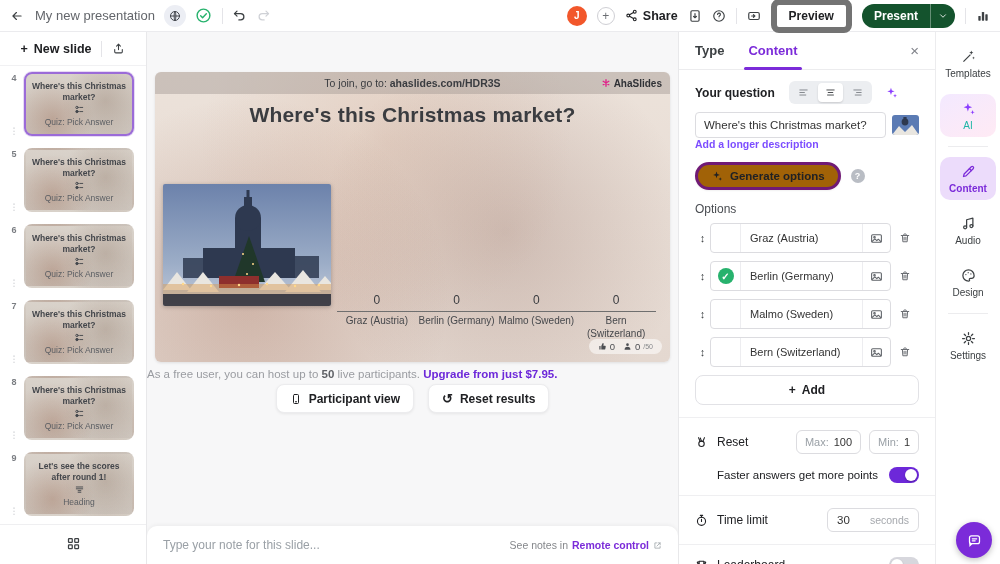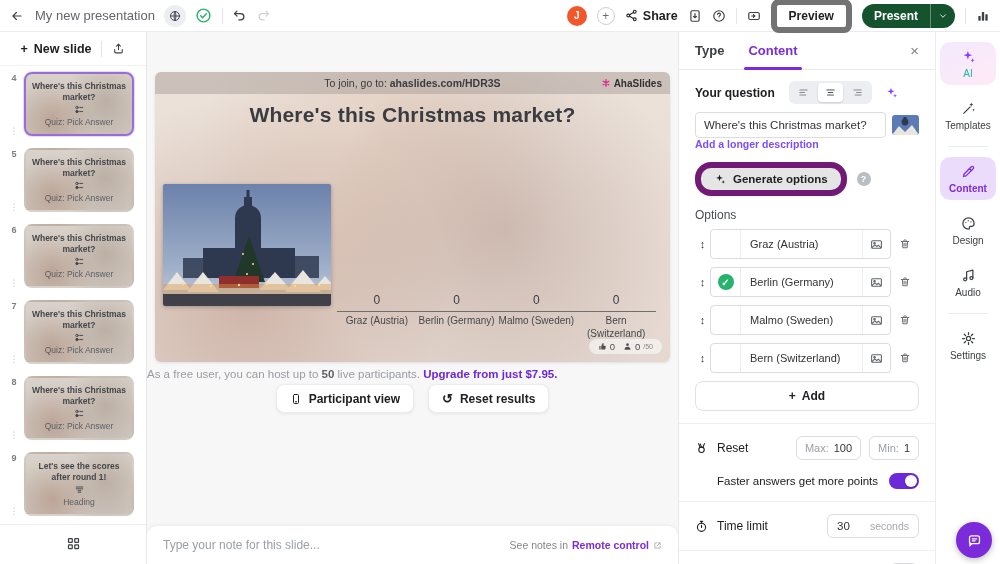--- a/index.html
+++ b/index.html
@@ -125,21 +125,21 @@
                display:flex; align-items:center; justify-content:center; font-size:11px; cursor:pointer; }
   .align-btn.active { background:#fff; box-shadow:0 1px 2px rgba(0,0,0,.15); color:#3c4043; }
   .q-sparkle { margin-left:13px; font-size:13px; color:#8b3dff; cursor:pointer; }
   .q-input-row { margin-top:8px; display:flex; align-items:center; }
   .q-input { flex:1; border:1px solid #dcdce0; border-radius:4px; padding:6px 8px; font-size:11.5px; color:#333;
              font-family:"Liberation Sans", sans-serif; outline:none; }
   .q-thumb { width:27px; height:20px; margin-left:6px; border-radius:3px; overflow:hidden; flex:none; cursor:pointer; }
   .q-thumb svg { width:100%; height:100%; display:block; }
   .add-desc { margin-top:0; font-size:10.5px; font-weight:bold; color:#7c4dff; cursor:pointer; }
   .gen-row { margin-top:12px; display:flex; align-items:center; gap:10px; }
-  .gen-btn { background:#e5e5e5; border:6px solid #701a75; border-radius:16px; box-shadow:0 1px 2px rgba(0,0,0,.06);
+  .gen-btn { background:#a16207; border:3px solid #701a75; border-radius:16px; box-shadow:0 1px 2px rgba(0,0,0,.06);
       padding:5px 13px; font-size:11.5px; font-weight:bold; color:#202124; display:flex; align-items:center; gap:7px; cursor:pointer; }
   .gen-btn .icon { font-size:12px; }
   .help-dot { width:14px; height:14px; border-radius:50%; background:#b9bdc4; color:#fff; font-size:9px; font-weight:bold;
               display:flex; align-items:center; justify-content:center; }
   .options-label { margin-top:12px; font-size:12px; color:#4a4d52; }
   .opt-list { margin-top:7px; }
   .opt-row { display:flex; align-items:center; margin-bottom:8px; }
   .opt-handle { width:15px; font-size:11px; color:#3c4043; cursor:grab; text-align:center; }
   .opt-box { flex:1; height:30px; border:1px solid #dcdce0; border-radius:4px; display:flex; align-items:stretch; overflow:hidden; background:#fff; }
   .opt-check { width:30px; border-right:1px solid #ededf0; display:flex; align-items:center; justify-content:center; cursor:pointer; }
@@ -800,68 +800,68 @@
           </span>
         <span class="setting-label">Leaderboard</span>
         <span class="toggle" id="leaderboard-toggle">
             <span class="knob"></span>
           </span>
       </div>
     </div>
   </aside>
 
   <aside class="tools" id="tools-sidebar">
+      <div class="tool-item  ">
+    <span class="icon">
+          <svg viewBox="0 0 24 24" fill="currentColor">
+            <path d="M4.6 20.8l-1.4-1.4L14.4 8.2l1.4 1.4z"></path>
+            <path d="M16.5 2.5l.9 2.4 2.4.9-2.4.9-.9 2.4-.9-2.4-2.4-.9 2.4-.9zM20 12l.6 1.7 1.7.6-1.7.6-.6 1.7-.6-1.7-1.7-.6 1.7-.6z"></path>
+          </svg>
+        </span>
+    <span class="tool-label">Templates</span>
+  </div>
       <div class="tool-item ai ">
     <span class="icon">
           <svg viewBox="0 0 24 24" fill="currentColor">
             <path d="M11 3l1.7 5.1L17.8 9.8l-5.1 1.7L11 16.6l-1.7-5.1L4.2 9.8l5.1-1.7z"></path>
             <path d="M18.5 14.5l.9 2.6 2.6.9-2.6.9-.9 2.6-.9-2.6-2.6-.9 2.6-.9z"></path>
           </svg>
         </span>
     <span class="tool-label">AI</span>
-  </div>
-      <div class="tool-item  ">
-    <span class="icon">
-          <svg viewBox="0 0 24 24" fill="currentColor">
-            <path d="M4.6 20.8l-1.4-1.4L14.4 8.2l1.4 1.4z"></path>
-            <path d="M16.5 2.5l.9 2.4 2.4.9-2.4.9-.9 2.4-.9-2.4-2.4-.9 2.4-.9zM20 12l.6 1.7 1.7.6-1.7.6-.6 1.7-.6-1.7-1.7-.6 1.7-.6z"></path>
-          </svg>
-        </span>
-    <span class="tool-label">Templates</span>
   </div>
       <div class="tool-div"></div>
       <div class="tool-item  active">
     <span class="icon">
           <svg viewBox="0 0 24 24" fill="none" stroke="currentColor" stroke-width="2" stroke-linecap="round" stroke-linejoin="round">
             <path d="M4 20l1-4L16.5 4.5a2.12 2.12 0 0 1 3 3L8 19l-4 1z"></path>
             <path d="M13.5 7.5l3 3"></path>
           </svg>
         </span>
     <span class="tool-label">Content</span>
+  </div>
+      <div class="tool-item  ">
+    <span class="icon">
+          <svg viewBox="0 0 24 24" fill="none" stroke="currentColor" stroke-width="2" stroke-linecap="round" stroke-linejoin="round">
+            <path d="M9 18V6l10-2.5V16"></path>
+            <circle cx="6.6" cy="18" r="2.4"></circle>
+            <circle cx="16.6" cy="16" r="2.4"></circle>
+          </svg>
+        </span>
+    <span class="tool-label">Audio</span>
   </div>
       <div class="tool-item  ">
     <span class="icon">
           <svg viewBox="0 0 24 24" fill="none" stroke="currentColor" stroke-width="2" stroke-linecap="round" stroke-linejoin="round">
             <path d="M12 3a9 9 0 1 0 0 18c1.6 0 2.1-1 1.5-2.1-.6-1.2.2-2.4 1.6-2.4H17a4 4 0 0 0 4-4C21 7 17 3 12 3z"></path>
             <circle cx="7.8" cy="10.5" r="1" fill="currentColor" stroke="none"></circle>
             <circle cx="11.5" cy="7.5" r="1" fill="currentColor" stroke="none"></circle>
             <circle cx="15.8" cy="9.5" r="1" fill="currentColor" stroke="none"></circle>
           </svg>
         </span>
     <span class="tool-label">Design</span>
-  </div>
-      <div class="tool-item  ">
-    <span class="icon">
-          <svg viewBox="0 0 24 24" fill="none" stroke="currentColor" stroke-width="2" stroke-linecap="round" stroke-linejoin="round">
-            <path d="M9 18V6l10-2.5V16"></path>
-            <circle cx="6.6" cy="18" r="2.4"></circle>
-            <circle cx="16.6" cy="16" r="2.4"></circle>
-          </svg>
-        </span>
-    <span class="tool-label">Audio</span>
   </div>
       <div class="tool-div"></div>
       <div class="tool-item  ">
     <span class="icon">
           <svg viewBox="0 0 24 24" fill="none" stroke="currentColor" stroke-width="2" stroke-linecap="round" stroke-linejoin="round">
             <circle cx="12" cy="12" r="3.4"></circle>
             <path d="M12 2.5v3M12 18.5v3M2.5 12h3M18.5 12h3M5.2 5.2l2.1 2.1M16.7 16.7l2.1 2.1M18.8 5.2l-2.1 2.1M7.3 16.7l-2.1 2.1"></path>
           </svg>
         </span>
     <span class="tool-label">Settings</span>

